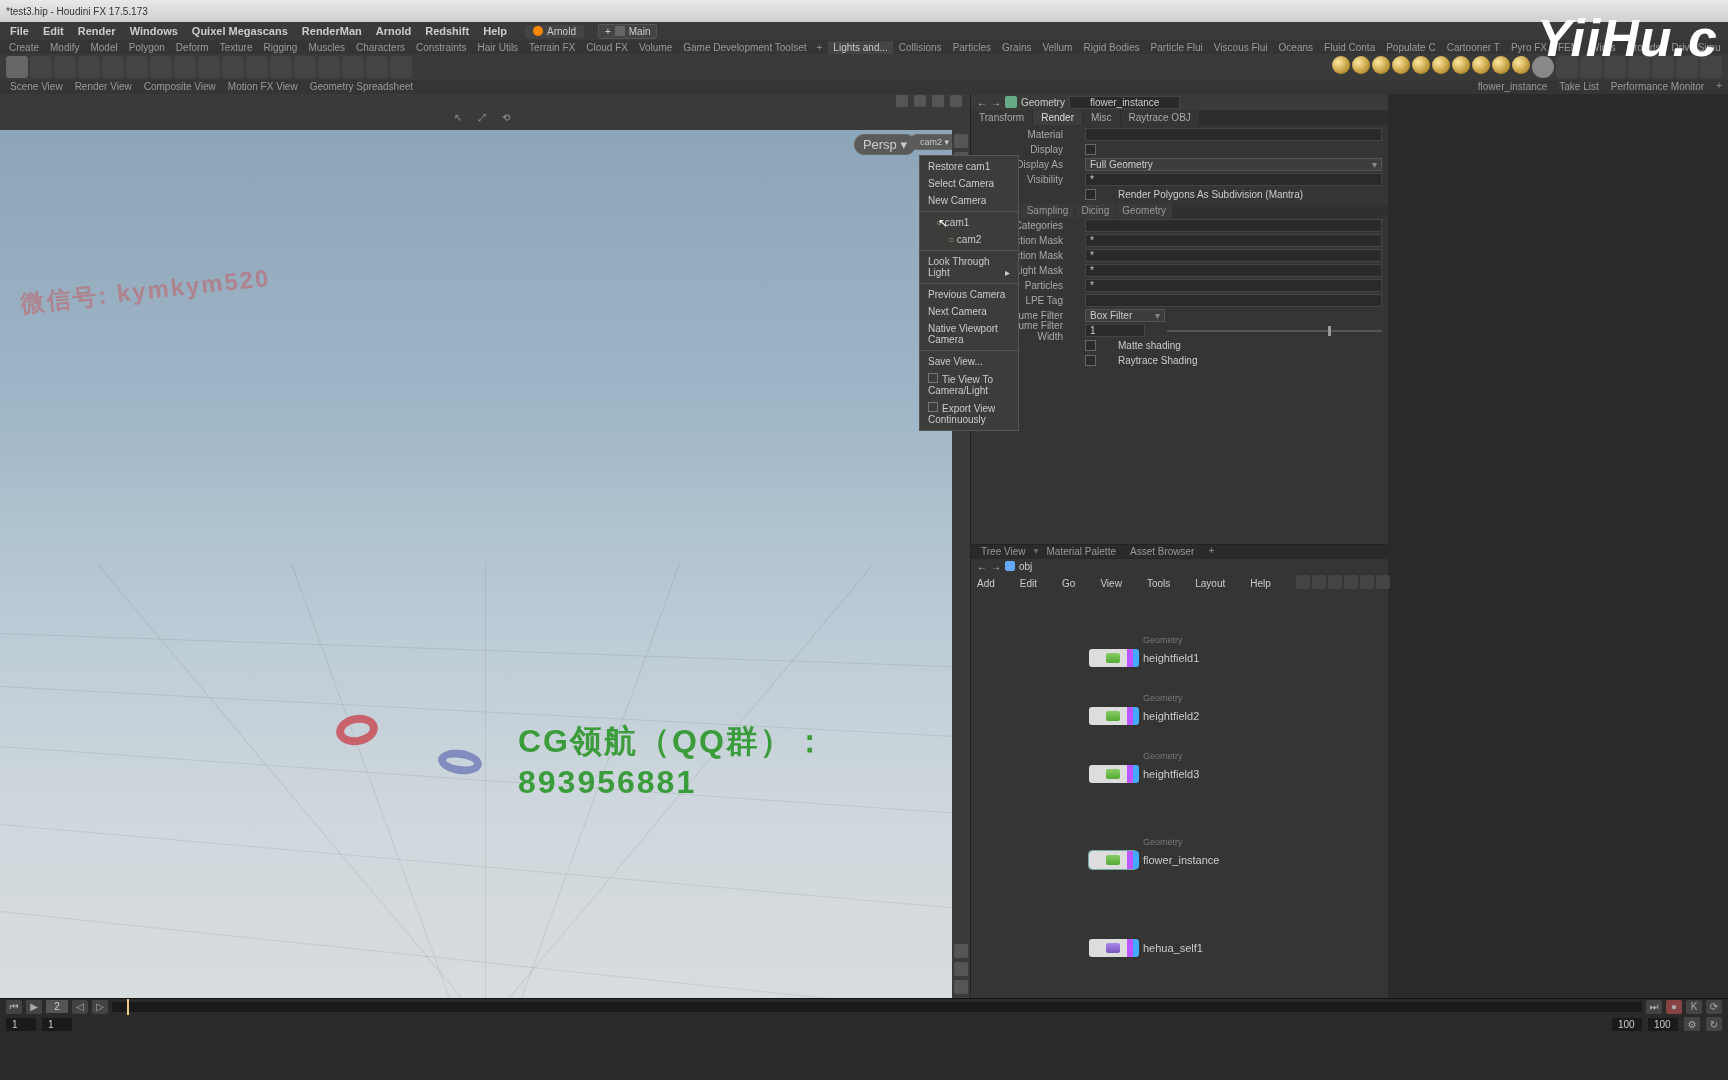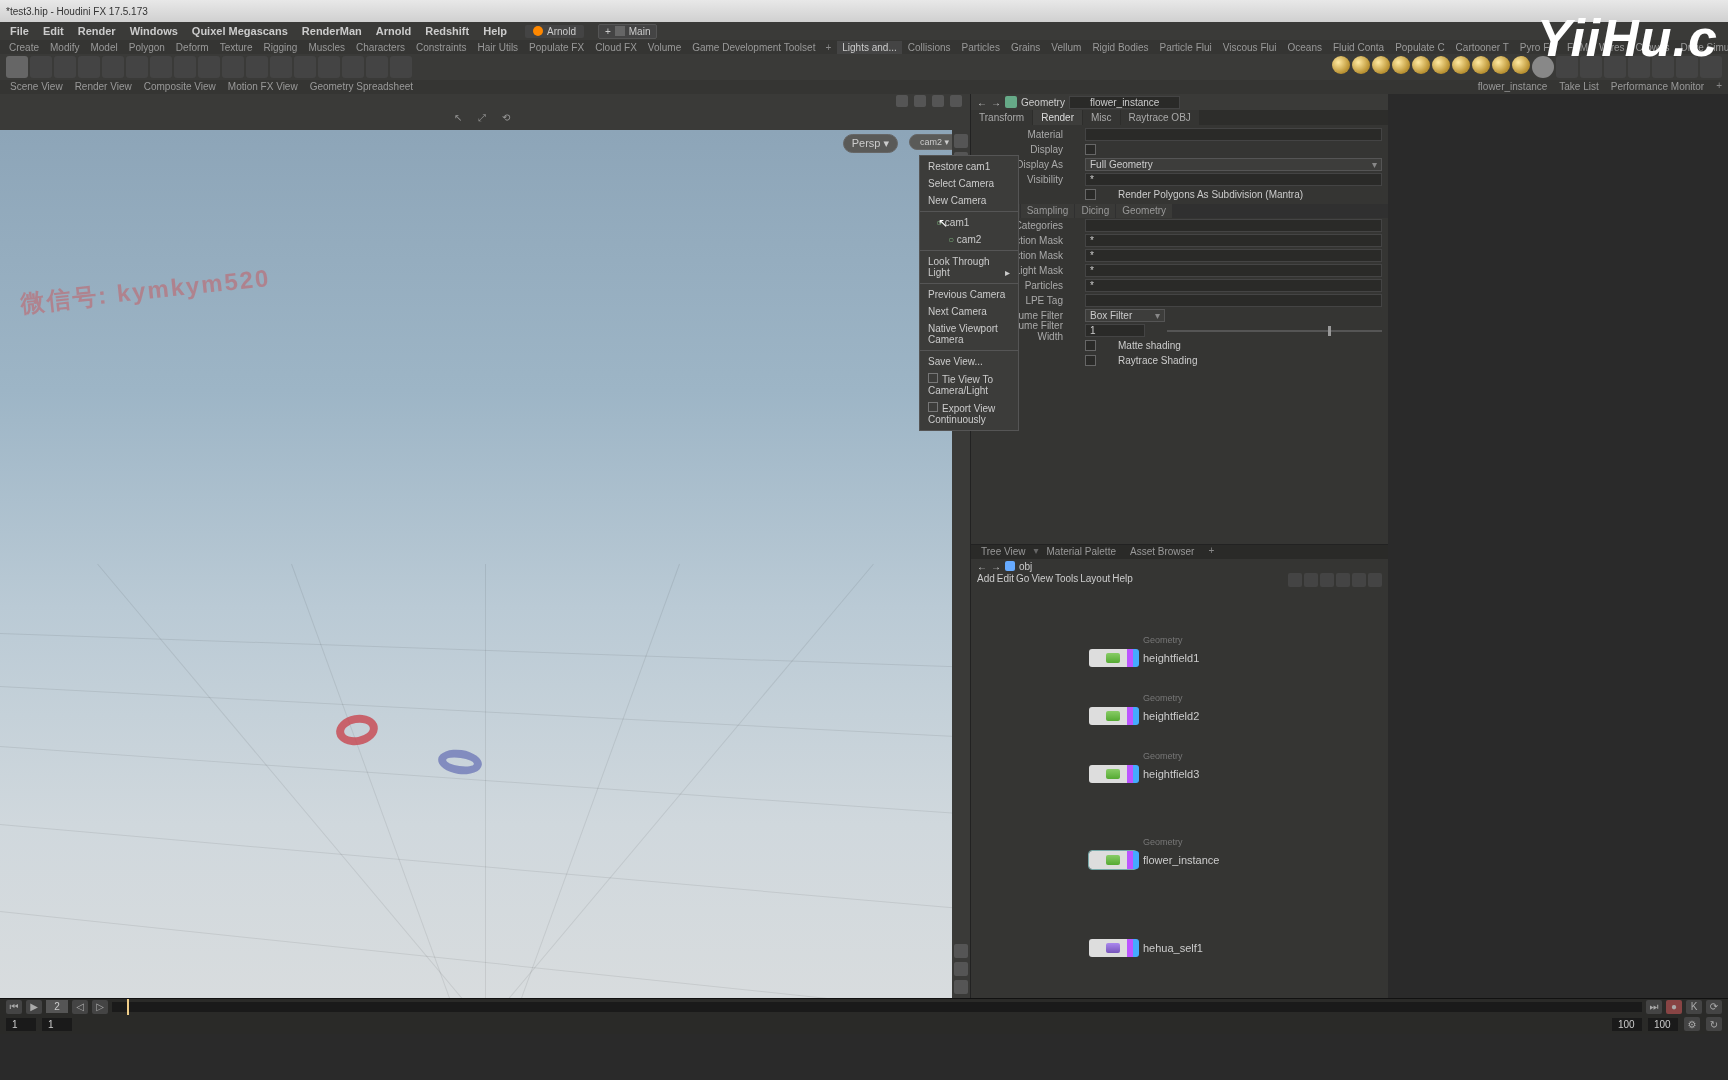--- a/index.html
+++ b/index.html
@@ -26,21 +26,21 @@
 .main-container { display: flex; height: 904px; }
 
 .viewport-panel { width: 970px; display: flex; flex-direction: column; position: relative; }
 .viewport-top-bar { height: 14px; background: #3a3a38; display: flex; align-items: center; padding: 0 8px; gap: 6px; justify-content: flex-end; }
 .vp-btn { width: 12px; height: 12px; background: #555; border-radius: 2px; }
 .viewport-icon-row { height: 22px; background: #3a3a38; display: flex; align-items: center; justify-content: center; gap: 10px; }
 .vp-tool { width: 14px; height: 14px; color: #999; }
 
 .viewport-3d { flex: 1; background: linear-gradient(to bottom, #8da5b8 0%, #9db5c6 30%, #bacad5 55%, #d0d8dd 80%, #d8dcde 100%); position: relative; overflow: hidden; }
 .grid-line { position: absolute; background: rgba(0,0,0,0.08); height: 1px; transform-origin: left center; }
-.persp-btn { position: absolute; top: 4px; right: 72px; background: #5a5a58; border: 1px solid #666; padding: 2px 8px; border-radius: 10px; font-size: 11px; }
+.persp-btn { position: absolute; top: 4px; right: 54px; background: #5a5a58; border: 1px solid #666; padding: 2px 8px; border-radius: 10px; font-size: 13px; }
 .cam-btn { position: absolute; top: 4px; right: 10px; background: #5a5a58; border: 1px solid #666; padding: 2px 10px; border-radius: 10px; font-size: 9px; }
 
 .torus1 { position: absolute; left: 336px; top: 585px; width: 42px; height: 30px; border: 8px solid rgba(200,60,70,0.75); border-radius: 50%; transform: rotate(-10deg); }
 .torus2 { position: absolute; left: 438px; top: 620px; width: 44px; height: 24px; border: 8px solid rgba(100,110,180,0.7); border-radius: 50%; transform: rotate(8deg); }
 
 .watermark-red { position: absolute; top: 145px; left: 20px; color: rgba(220,50,50,0.35); font-size: 24px; transform: rotate(-6deg); font-weight: bold; letter-spacing: 2px; }
 .watermark-green { position: absolute; top: 590px; left: 518px; color: #3a9c3a; font-size: 32px; font-weight: bold; letter-spacing: 2px; }
 .watermark-logo { position: absolute; top: 8px; right: 10px; color: #fff; font-size: 52px; font-weight: bold; font-style: italic; letter-spacing: 1px; z-index: 200; }
 
 .camera-dropdown { position: absolute; top: 155px; left: 919px; width: 100px; background: #3c3c3a; border: 1px solid #555; z-index: 100; padding: 2px 0; font-size: 10px; }
@@ -74,21 +74,21 @@
 .chk { width: 11px; height: 11px; border: 1px solid #666; background: #2a2a28; }
 .render-tabs { height: 14px; display: flex; gap: 1px; font-size: 9px; background: #303030; margin-top: 2px; }
 .render-tab { padding: 1px 6px; background: #3a3a38; color: #999; }
 .slider-track { flex: 1; height: 2px; background: #555; position: relative; }
 .slider-thumb { position: absolute; width: 3px; height: 10px; background: #999; top: -4px; left: 75%; }
 
 .network-panel { flex: 1; background: #2d2d2b; display: flex; flex-direction: column; border-top: 1px solid #222; border-left: 1px solid #222; }
 .net-tabs { height: 14px; display: flex; gap: 2px; padding: 0 4px; font-size: 9px; background: #2a2a28; }
 .net-tab { padding: 1px 6px; color: #999; }
 .net-path { height: 14px; background: #353533; display: flex; align-items: center; padding: 0 6px; gap: 4px; font-size: 9px; }
-.net-menu { height: 16px; background: #353533; display: flex; align-items: flex-start; gap: 2px; padding: 0 6px; }
+.net-menu { height: 16px; background: #353533; display: flex; align-items: flex-end; gap: 25px; padding: 0 6px; }
 .net-menu-item { color: #ccc; font-size: 10px; }
 .net-menu-right { margin-left: auto; display: flex; gap: 2px; }
 .net-ico { width: 14px; height: 14px; background: #444; border-radius: 2px; }
 
 .net-canvas { flex: 1; background: #353533; position: relative; overflow: hidden; }
 .node { position: absolute; display: flex; align-items: center; gap: 6px; }
 .node-body { width: 48px; height: 18px; background: #ddd; border-radius: 3px; display: flex; align-items: center; justify-content: center; position: relative; }
 .node-body.sel { outline: 1px solid #7aa; }
 .node-flag { position: absolute; right: -2px; top: 0; bottom: 0; width: 6px; background: #4af; border-radius: 0 3px 3px 0; }
 .node-flag-t { position: absolute; right: 4px; top: 0; bottom: 0; width: 6px; background: #b5f; }
@@ -140,21 +140,21 @@
   <span class="shelf-tab">Modify</span>
   <span class="shelf-tab">Model</span>
   <span class="shelf-tab">Polygon</span>
   <span class="shelf-tab">Deform</span>
   <span class="shelf-tab">Texture</span>
   <span class="shelf-tab">Rigging</span>
   <span class="shelf-tab">Muscles</span>
   <span class="shelf-tab">Characters</span>
   <span class="shelf-tab">Constraints</span>
   <span class="shelf-tab">Hair Utils</span>
-  <span class="shelf-tab">Populate FX</span>
+  <span class="shelf-tab">Terrain FX</span>
   <span class="shelf-tab">Cloud FX</span>
   <span class="shelf-tab">Volume</span>
   <span class="shelf-tab">Game Development Toolset</span>
   <span style="color:#888;margin:0 4px">+</span>
   <span style="flex:1"></span>
   <span class="shelf-tab active">Lights and...</span>
   <span class="shelf-tab">Collisions</span>
   <span class="shelf-tab">Particles</span>
   <span class="shelf-tab">Grains</span>
   <span class="shelf-tab">Vellum</span>
@@ -250,20 +250,21 @@
       <div class="grid-line" style="top:50%;left:70%;width:1px;height:70%;transform:rotate(20deg);transform-origin:top"></div>
       <div class="grid-line" style="top:50%;left:90%;width:1px;height:70%;transform:rotate(40deg);transform-origin:top"></div>
 
       <div class="persp-btn">Persp ▾</div>
       <div class="cam-btn">cam2 ▾</div>
 
       <div class="torus1"></div>
       <div class="torus2"></div>
 
       <div class="watermark-red">微信号: kymkym520</div>
+      <div class="watermark-green">CG领航（QQ群）：893956881</div>
 
       <div class="viewport-toolbar-right">
         <div class="vr-ico"></div>
         <div class="vr-ico"></div>
         <div class="vr-ico"></div>
         <div class="vr-ico"></div>
         <div class="vr-ico"></div>
         <div class="vr-ico"></div>
         <div class="vr-ico"></div>
         <div class="vr-ico"></div>

